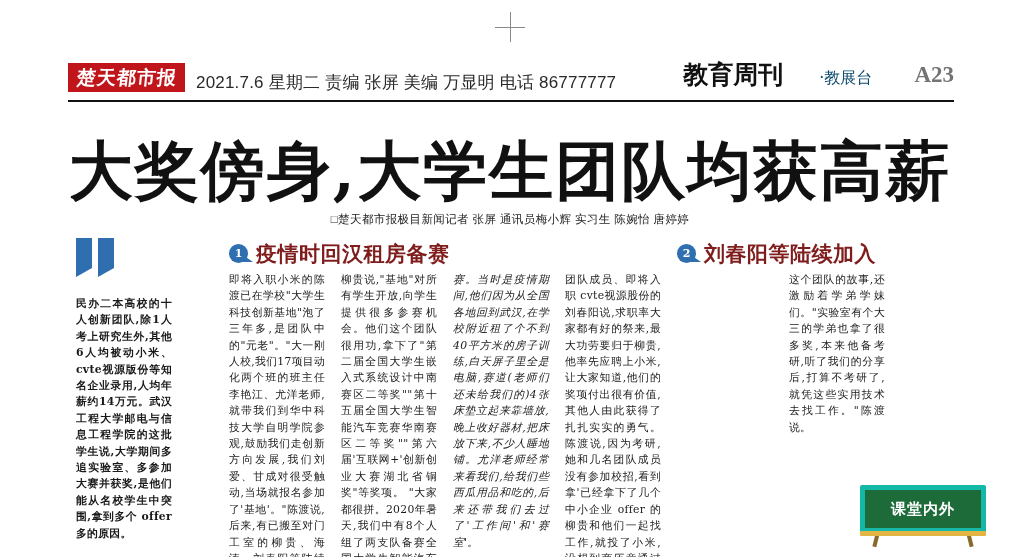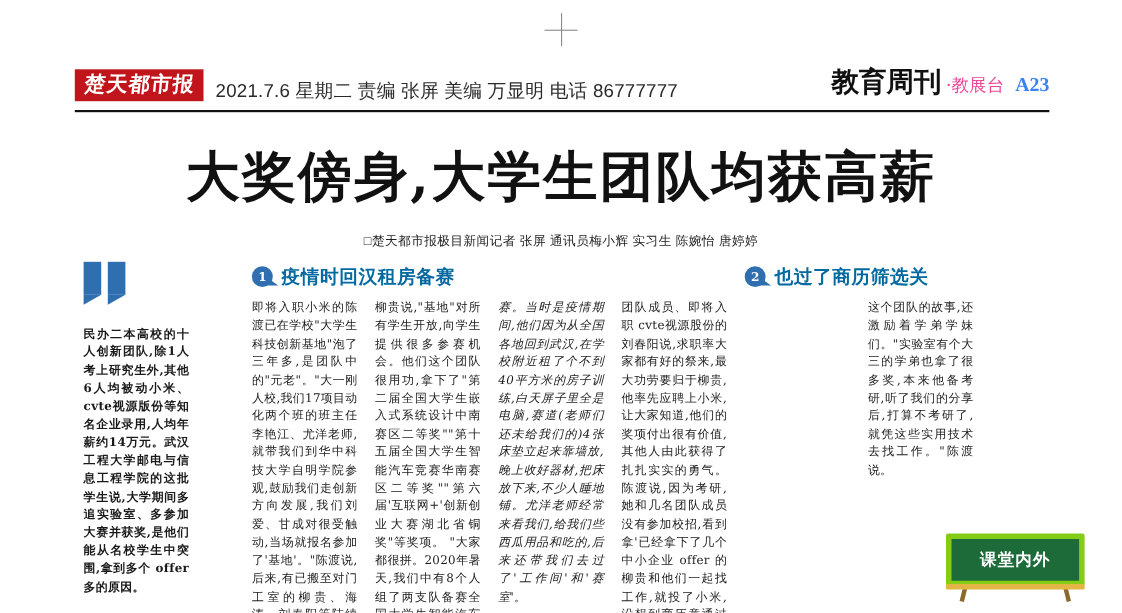--- a/index.html
+++ b/index.html
@@ -88,64 +88,65 @@
     white-space: nowrap;
     letter-spacing: 0.2px;
   }
   .masthead-right {
     position: absolute;
     right: 0;
     top: 4px;
     display: flex;
     align-items: flex-end;
     white-space: nowrap;
+    gap: 32px;
   }
   .mr-main {
     font-family: "DejaVu Serif", serif;
     font-weight: bold;
     font-size: 25px;
     line-height: 1;
     color: #111;
   }
   .mr-sub {
     font-family: "DejaVu Serif", serif;
     font-size: 16px;
     line-height: 1;
     margin-left: 4px;
     margin-bottom: 1px;
-    color: #ec4899;
+    color: #0c4a6e;
   }
   .mr-page {
     font-family: "Liberation Serif", serif;
     font-weight: bold;
-    font-size: 18px;
+    font-size: 23px;
     line-height: 1;
     margin-left: 10px;
     margin-bottom: 1px;
-    color: #3b82f6;
+    color: #737373;
   }
   .rule {
     position: absolute;
     left: 68px;
     top: 100px;
     width: 886px;
     height: 2px;
     background: #111;
   }
 
   
   .headline {
     position: absolute;
     left: 0;
     top: 128px;
     width: 1020px;
     text-align: center;
     font-family: "DejaVu Serif", serif;
     font-weight: bold;
-    font-size: 49px;
+    font-size: 64px;
     letter-spacing: 2px;
     color: #111;
     white-space: nowrap;
   }
   .byline {
     position: absolute;
     left: 0;
     top: 212px;
     width: 1020px;
     text-align: center;
@@ -252,22 +253,22 @@
     right: -4px;
     top: 11px;
     width: 10px;
     height: 7px;
     background: #2f6fb0;
     clip-path: polygon(0 0, 100% 100%, 0 100%);
   }
   .sec-title {
     font-family: "DejaVu Serif", serif;
     font-weight: bold;
-    font-size: 17px;
-    color: #0369a1;
+    font-size: 21px;
+    color: #7f1d1d;
     letter-spacing: 0.5px;
   }
   .head2 { left: 153px; top: 2px; }
   .head3 { left: 601px; top: 2px; }
 
   .c2-text, .c3-text, .c4-text, .c5-text { position: absolute; top: 34px; width: 96px; }
   .c6-text, .c7-text { position: absolute; top: 34px; width: 96px; }
 
   
   .blackboard {
@@ -277,21 +278,21 @@
     width: 142px;
     height: 62px;
   }
   .bb-frame {
     position: absolute;
     left: 8px;
     top: 0;
     width: 126px;
     height: 48px;
     background: #1e6b3a;
-    border: 5px solid #84cc16;
+    border: 5px solid #14b8a6;
     box-sizing: border-box;
     border-radius: 2px;
     display: flex;
     align-items: center;
     justify-content: center;
   }
   .bb-text {
     color: #ffffff;
     font-family: "DejaVu Serif", serif;
     font-weight: bold;
@@ -374,21 +375,21 @@
     <div class="col c5">
       <div class="c5-text body">团队成员、即将入职 cvte视源股份的刘春阳说,求职率大家都有好的祭来,最大功劳要归于柳贵,他率先应聘上小米,让大家知道,他们的奖项付出很有价值,其他人由此获得了扎扎实实的勇气。
 陈渡说,因为考研,她和几名团队成员没有参加校招,看到拿'已经拿下了几个中小企业 offer 的柳贵和他们一起找工作,就投了小米,没想到商历竟通过了,他一看有戏,也马上投了小米,也过了商历筛选关。"面试我的技术官是大学时也参加过全</div>
     </div>
 
     <div class="sec-head head3">
       <span class="num-badge">
         <span class="circ">2</span>
         <span class="tail"></span>
       </span>
-      <span class="sec-title">也过了商历筛选关</span>
+      <span class="sec-title">刘春阳等陆续加入</span>
     </div>
 
 
     <div class="col c7">
       <div class="c7-text body">这个团队的故事,还激励着学弟学妹们。"实验室有个大三的学弟也拿了很多奖,本来他备考研,听了我们的分享后,打算不考研了,就凭这些实用技术去找工作。"陈渡说。</div>
     </div>
 
   </div>
 
   <div class="blackboard">

